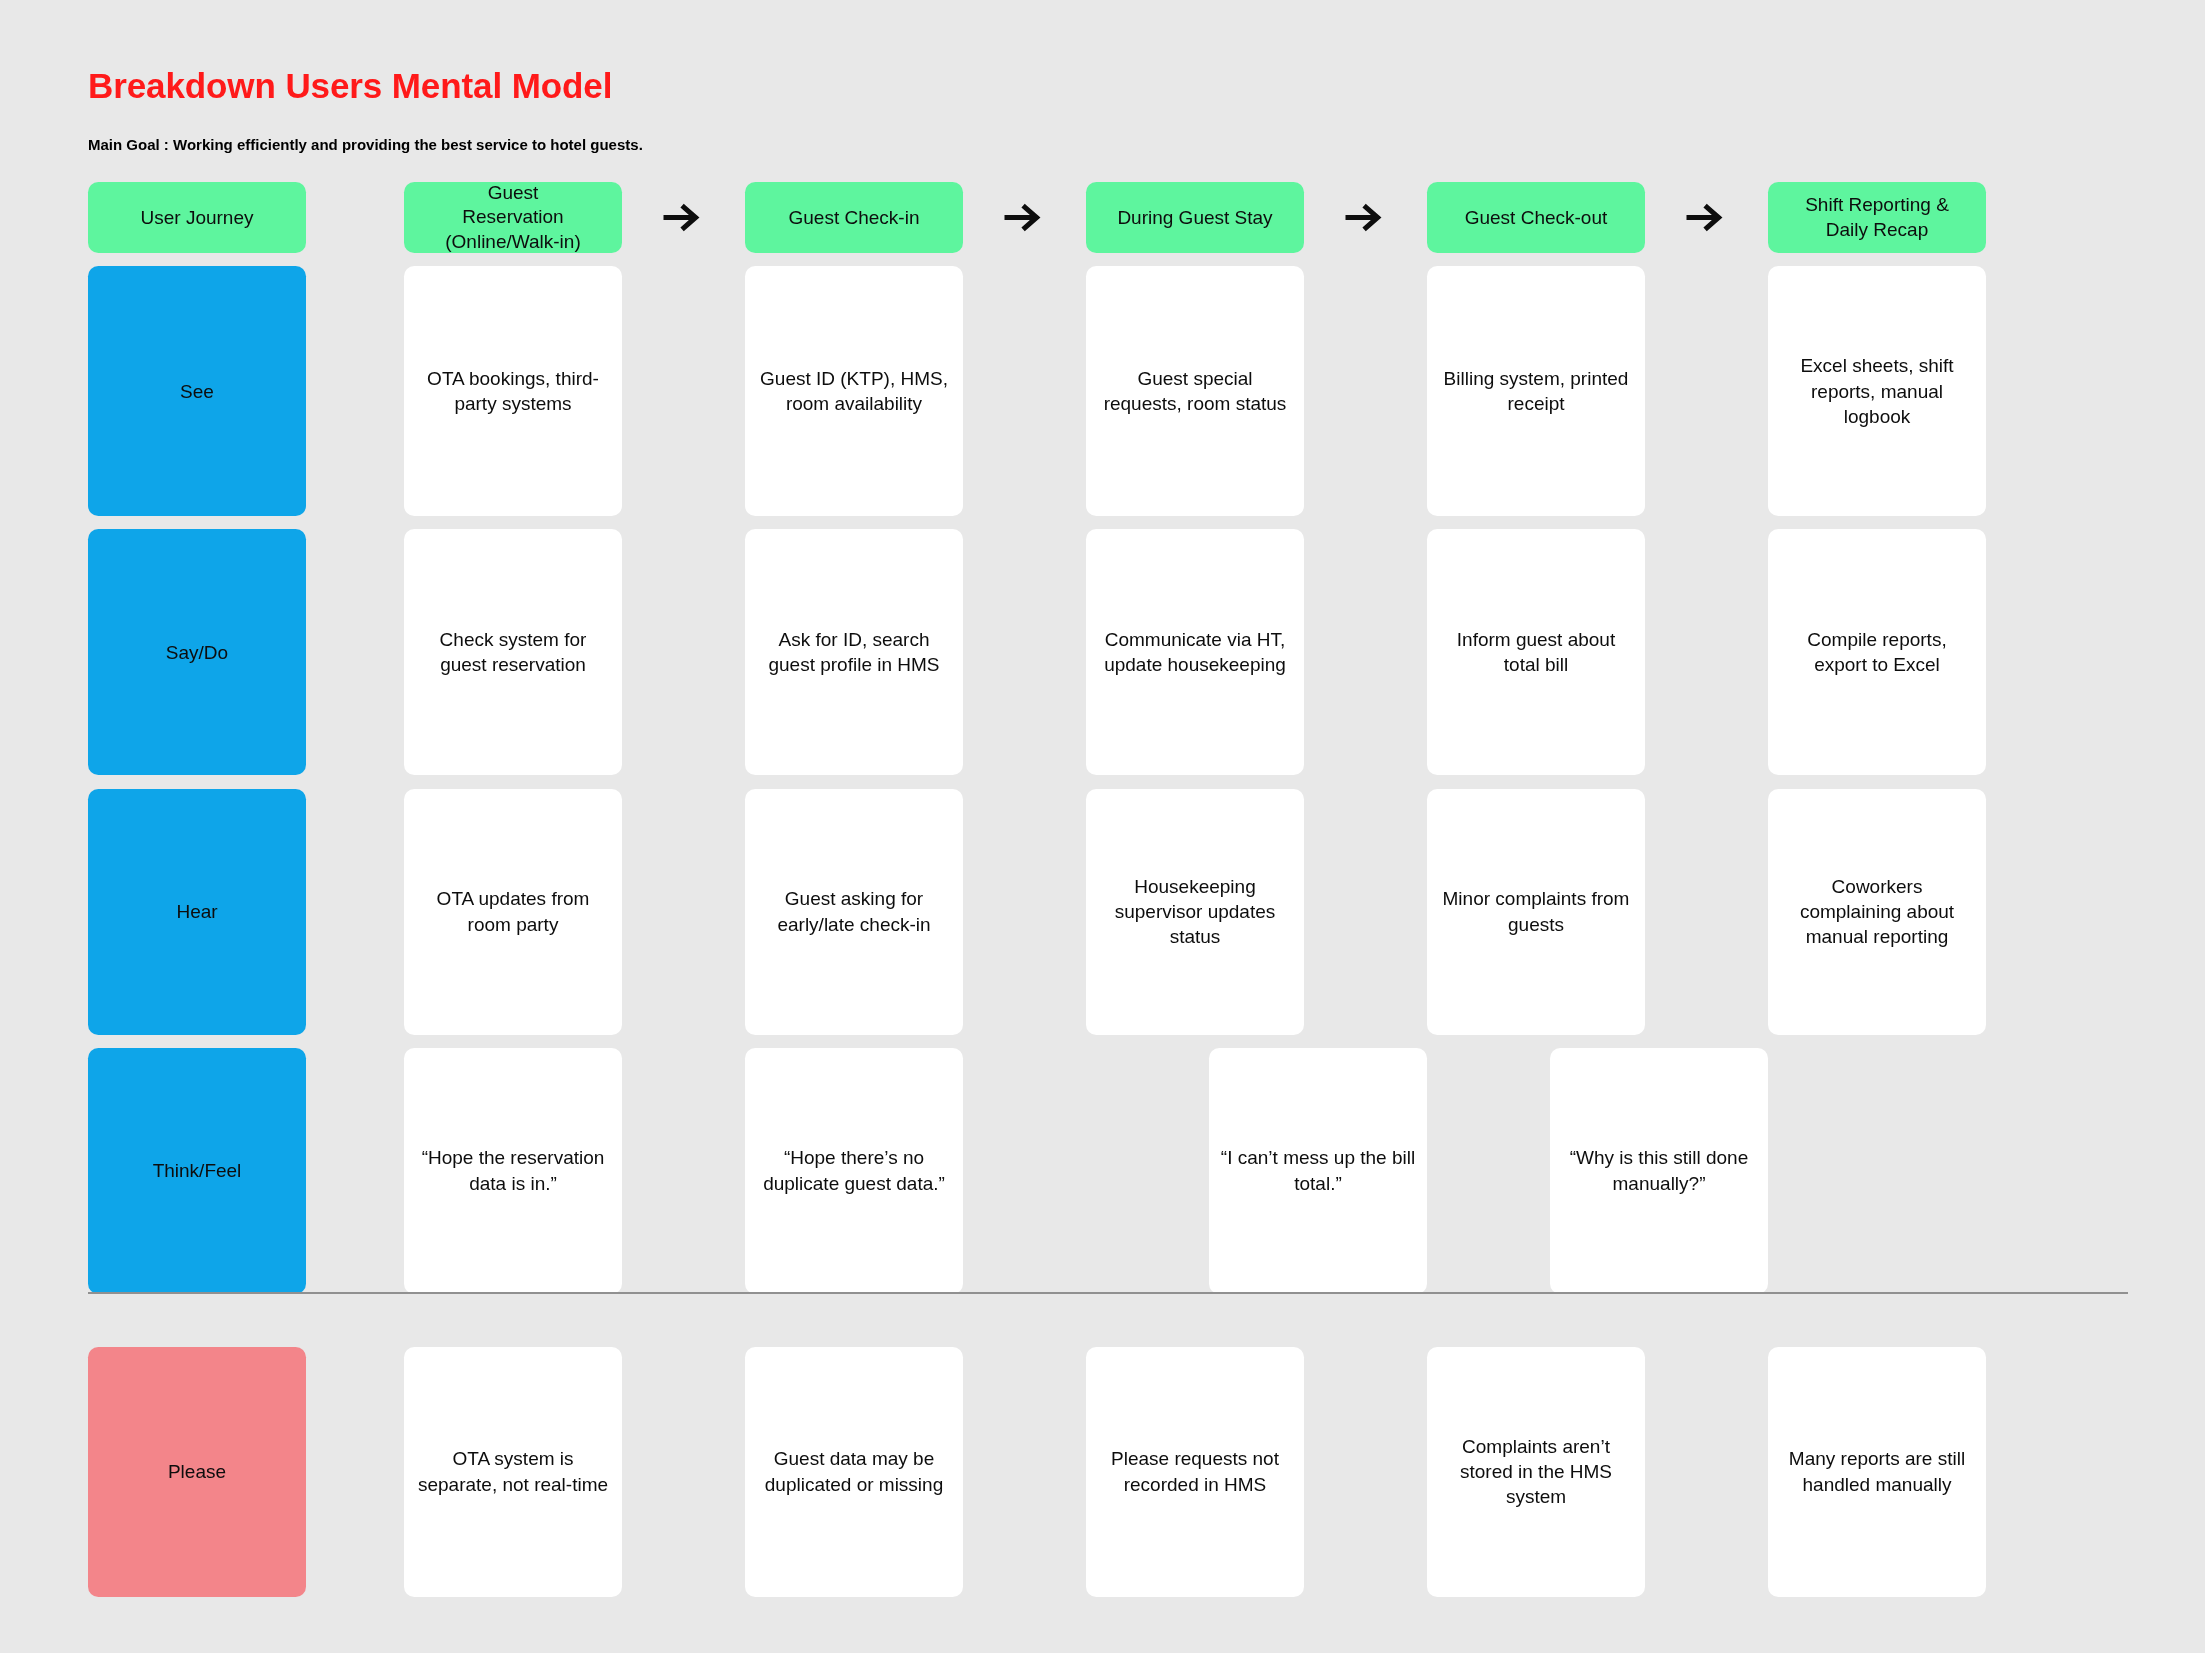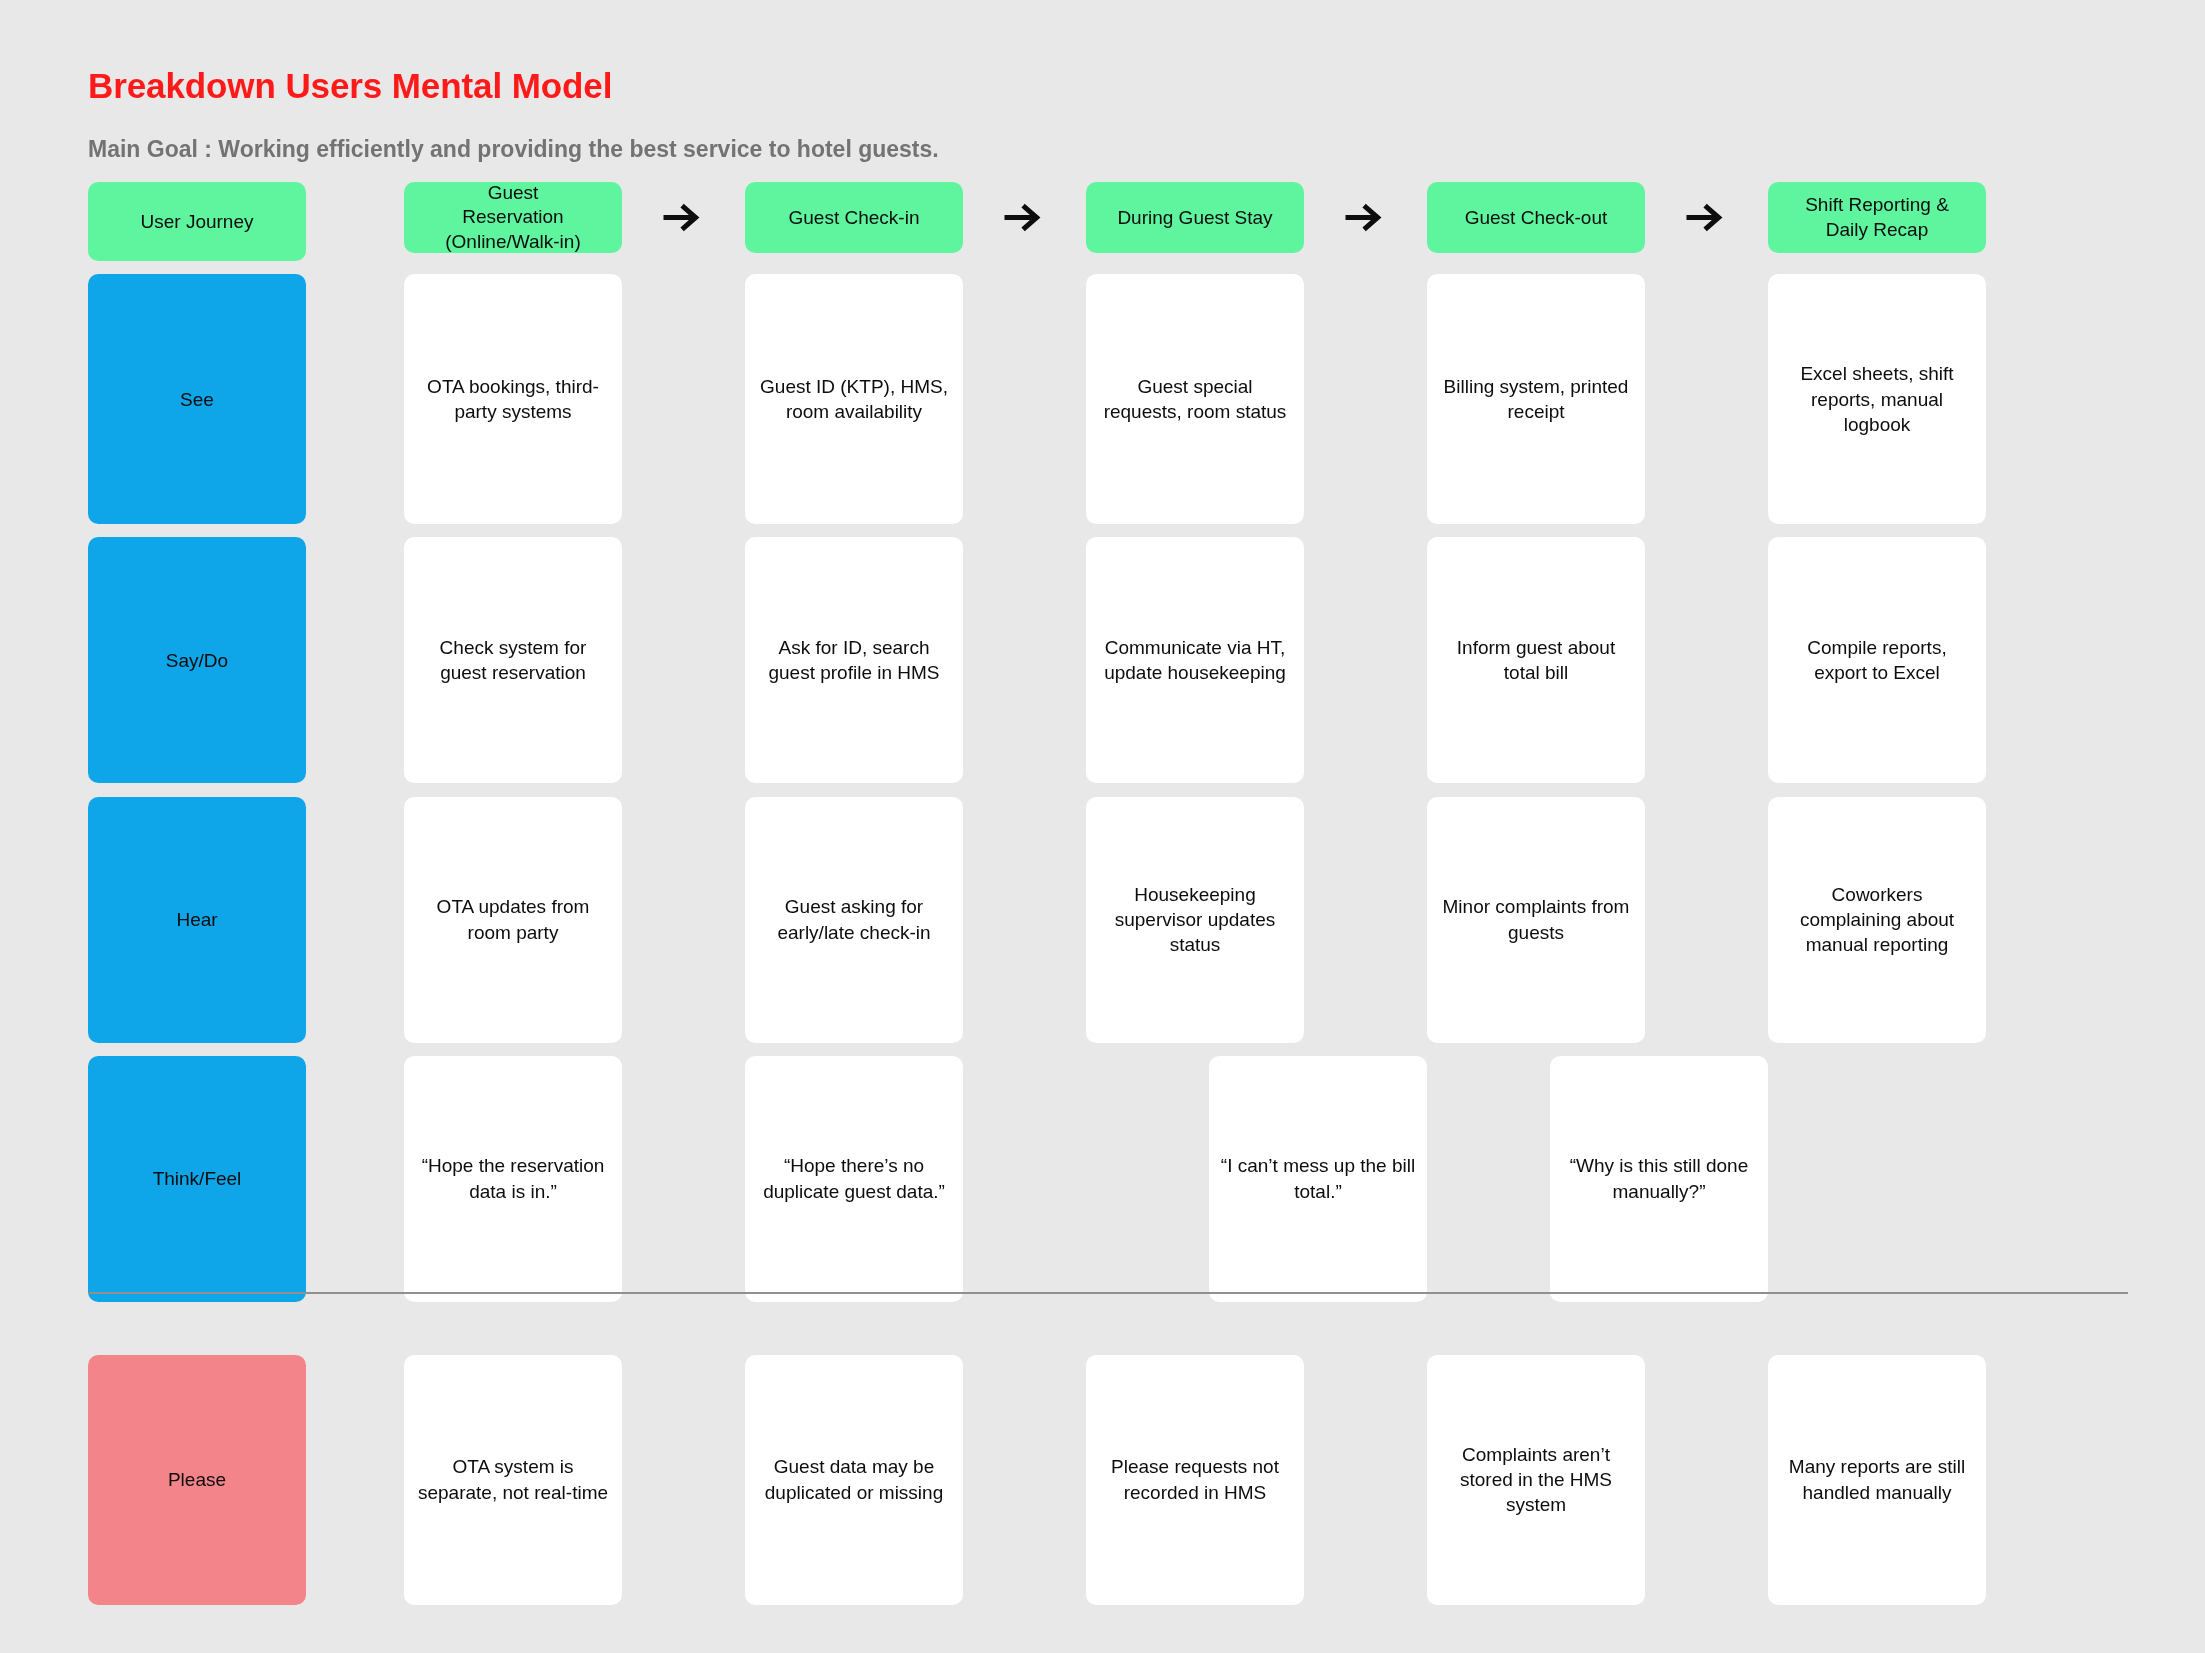--- a/index.html
+++ b/index.html
@@ -26,23 +26,23 @@
     font-size: 35px;
     font-weight: 700;
     color: #ff1a1a;
     letter-spacing: -0.1px;
     white-space: nowrap;
   }
   #main-goal {
     position: absolute;
     left: 88px;
     top: 136px;
-    font-size: 23px;
+    font-size: 15px;
     font-weight: 700;
-    color: #737373;
+    color: #000000;
     white-space: nowrap;
   }
 
   
   #grid {
     position: absolute;
     left: 88px;
     top: 182px;
     width: 2040px;
   }
@@ -74,21 +74,21 @@
   }
   .stage-head {
     background: #5ef59e;
     height: 71px;
     font-size: 19px;
     font-weight: 400;
     color: #0d0d0d;
   }
   .label-head {
     background: #5ef59e;
-    height: 79px;
+    height: 71px;
     font-size: 19px;
     color: #0d0d0d;
   }
   .label-cell {
     background: #0ea5e9;
     font-size: 19px;
     color: #0d0d0d;
   }
   .label-cell.problem {
     background: #f3858a;

